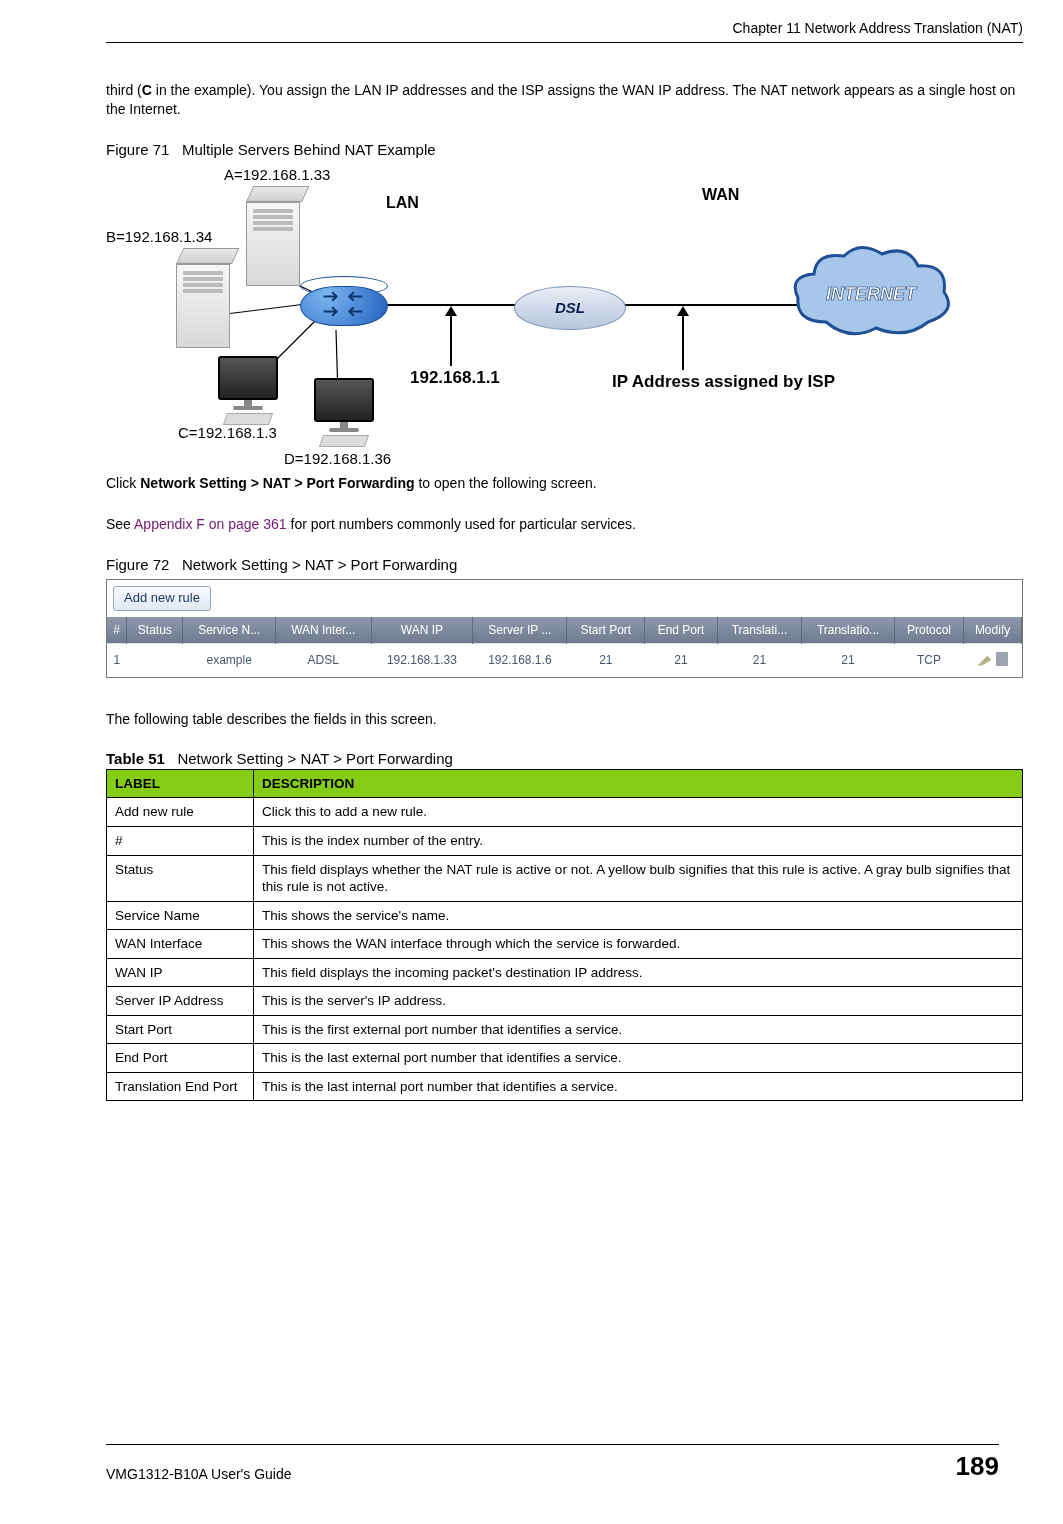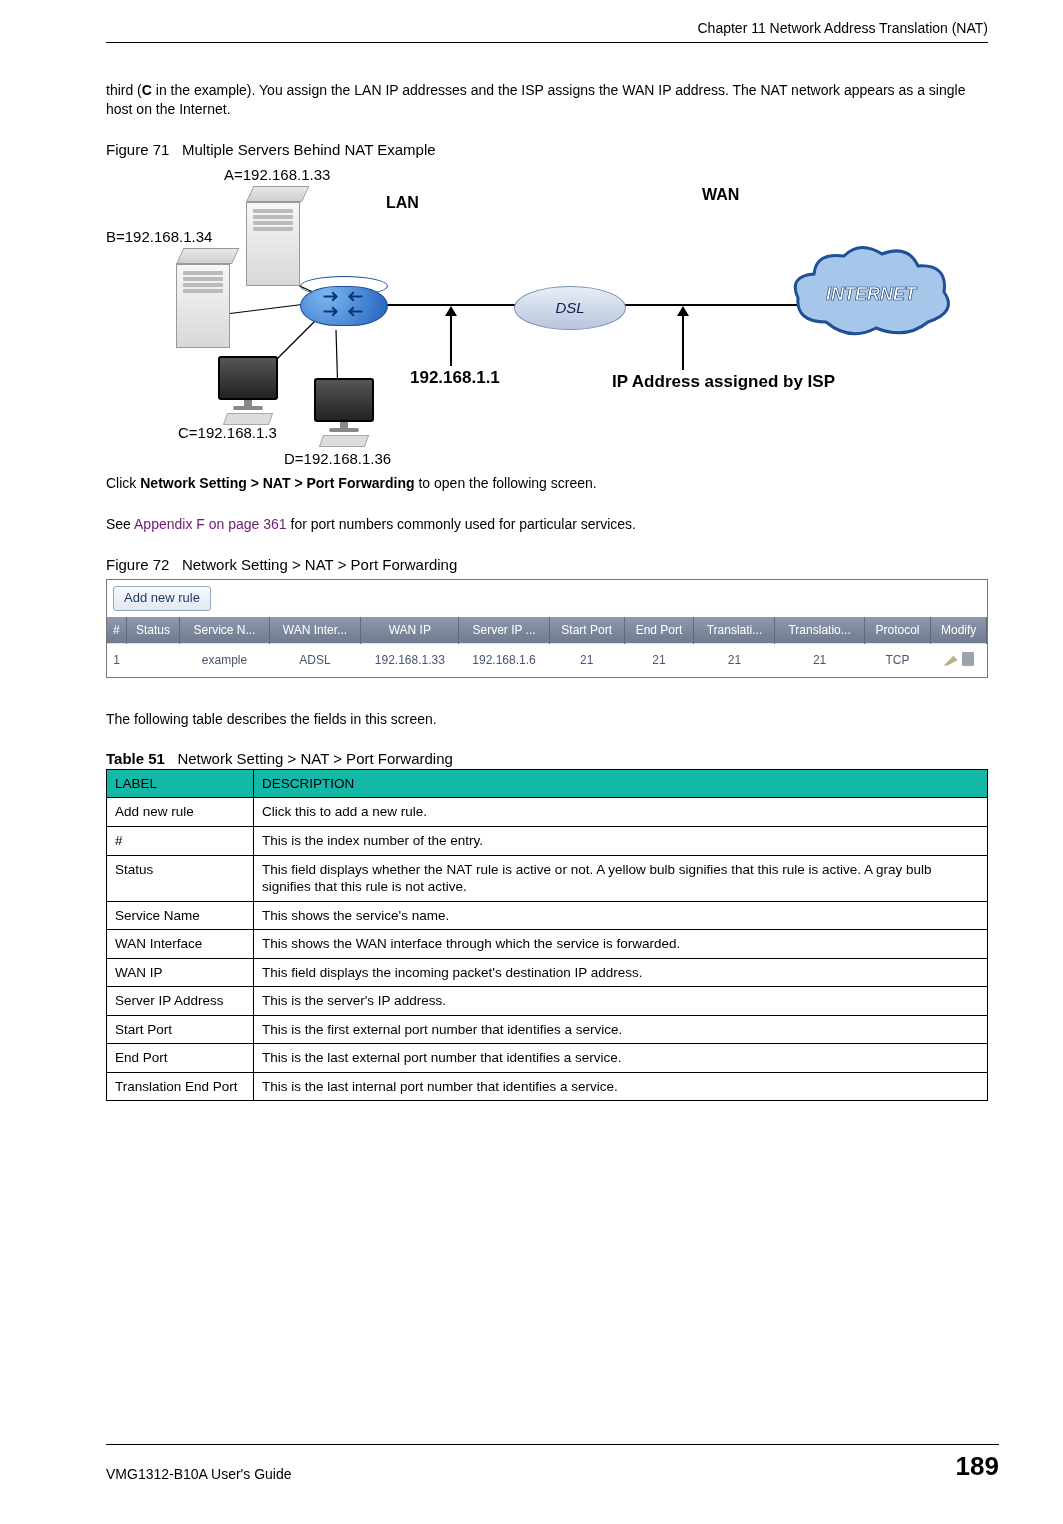--- a/index.html
+++ b/index.html
@@ -9,21 +9,21 @@
     font-family: Verdana, Geneva, sans-serif;
     font-size: 14px;
     color: #000;
     background: #fff;
   }
   .page {
     width: 1063px;
     height: 1524px;
     position: relative;
     box-sizing: border-box;
-    padding: 20px 75px 0 106px;
+    padding: 20px 40px 0 106px;
   }
   .chapter-header {
     text-align: right;
     font-size: 14px;
     margin-bottom: 6px;
   }
   .top-rule {
     border: none;
     border-top: 1.5px solid #000;
     margin: 0 0 38px 0;
@@ -127,21 +127,21 @@
     position:absolute;
     width:110px; height:54px;
   }
   .dslrouter .body {
     width:110px; height:42px;
     background:linear-gradient(#e9eef6,#b8c5dd);
     border:1px solid #7d92b8;
     border-radius: 55px / 22px;
     position:relative; top:6px;
     display:flex; align-items:center; justify-content:center;
-    font-weight:normal; font-size:15px; color:#0a1f50;
+    font-weight:bold; font-size:15px; color:#0a1f50;
     font-style:italic;
   }
   .cloud {
     position:absolute;
     width:170px; height:110px;
   }
   .cloud svg { width:100%; height:100%; }
   .wire {
     position:absolute;
     background:#000;
@@ -209,25 +209,25 @@
     font-size:15px;
     margin: 0 0 2px 0;
   }
   .table-caption .tabnum { font-weight:bold; }
   .desc-table {
     width:100%;
     border-collapse:collapse;
     font-size:13.5px;
   }
   .desc-table th {
-    background:#14b8a6;
+    background:#84cc16;
     text-align:left;
     padding:6px 8px;
     border:1px solid #000;
-    font-weight:normal;
+    font-weight:bold;
   }
   .desc-table td {
     border:1px solid #000;
     padding:5px 8px;
     vertical-align:top;
     line-height:1.3;
   }
   .desc-table td.label-col {
     width:130px;
   }

